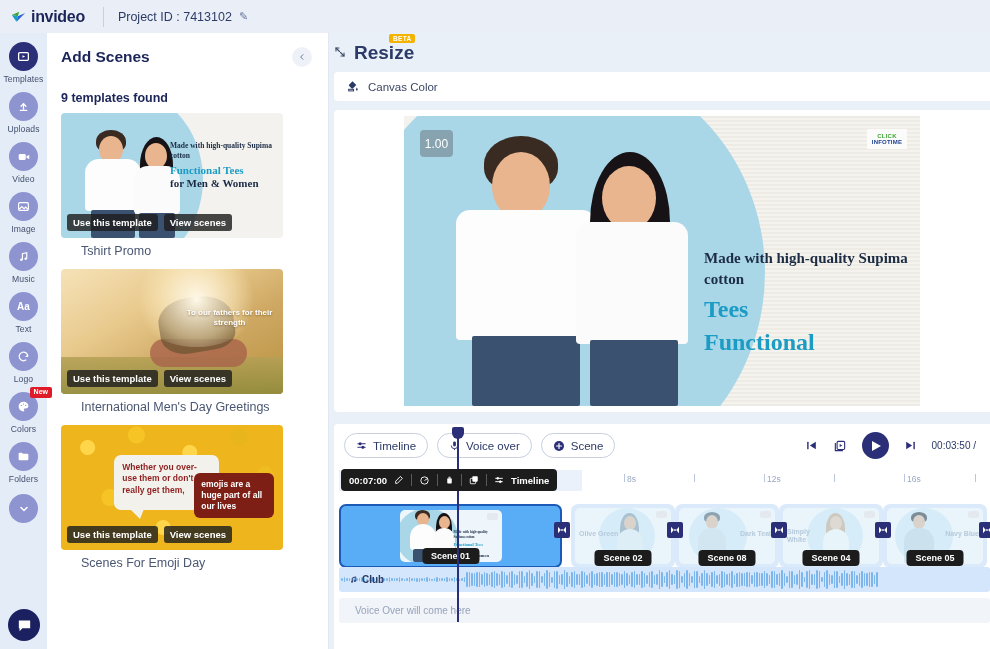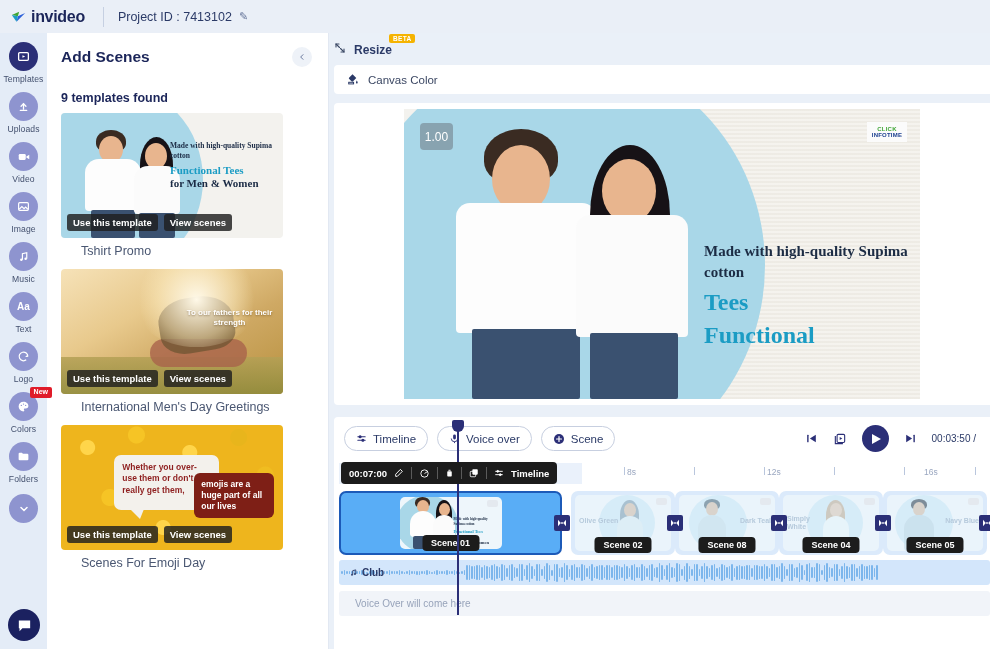--- a/index.html
+++ b/index.html
@@ -106,21 +106,21 @@
   .art3 .bub1 { position:absolute; left:24%; top:24%; width:47%; height:44%; background:#f3f1ec; border-radius:7px; padding:7px 8px;}
   .art3 .bub1 span { font-size:8.5px; font-weight:bold; color:#8e1f1f; line-height:1.35; display:block;}
   .art3 .bub1:after { content:""; position:absolute; left:16px; bottom:-9px; border-left:10px solid transparent; border-right:4px solid transparent; border-top:10px solid #f3f1ec;}
   .art3 .bub2 { position:absolute; left:60%; top:38%; width:36%; height:36%; background:#7e1f16; border-radius:6px; padding:6px 7px;}
   .art3 .bub2 span { font-size:8.5px; font-weight:bold; color:#ffffff; line-height:1.35; display:block;}
 
   
   .editor { position: absolute; left: 329px; top: 33px; width: 661px; height: 616px; background: #eaf0f8; }
   .resize-row { display: flex; align-items: center; padding: 9px 0 6px 5px; position: relative; }
   .resize-ico { font-size: 12px; color: #3c4a66; margin-right: 8px; }
-  .resize-lbl { font-size: 12px; font-weight: bold; color: #2b3a67; }
+  .resize-lbl { font-size: 19px; font-weight: bold; color: #2b3a67; }
   .beta-badge {
     position: absolute; left: 60px; top: 1px; background: #f5b301; color: #ffffff;
     font-size: 6.5px; font-weight: bold; padding: 1px 4px; border-radius: 2px; letter-spacing: .3px;
   }
   .canvascolor-bar {
     margin: 2px 0 0 5px; width: 656px; height: 29px; background: #fff; border-radius: 4px 0 0 4px;
     display: flex; align-items: center; padding-left: 12px; cursor: pointer;
   }
   .bucket-ico { font-size: 12px; margin-right: 9px; color: #2b3a67; }
   .canvascolor-lbl { font-size: 11.5px; color: #3b4763; }
@@ -181,21 +181,21 @@
     display: flex; align-items: center; padding: 0 8px; gap: 7px; z-index: 12;
   }
   .ct-time { font-size: 9.5px; color: #fff; font-weight: bold; }
   .ct-ico { color: #fff; font-size: 10px; cursor: pointer; display:flex; align-items:center;}
   .ct-sep { width: 1px; height: 12px; background: #5a5a5a; }
   .ct-txt { font-size: 9.5px; color: #fff; font-weight: bold; }
 
   
   .scenes-row { position: relative; margin-left: 5px; height: 64px; }
   .clip {
-    position: absolute; top: 0; height: 64px; border-radius: 7px; overflow: hidden;
+    position: absolute; top: 6px; height: 64px; border-radius: 7px; overflow: hidden;
     background: #dbeafb; cursor: pointer;
   }
   .clip.selected { background: #59adf6; border: 2px solid #1c5ab8; }
   .clip-thumb { position: absolute; top: 4px; bottom: 4px; left: 50%; transform: translateX(-50%); width: 102px; border-radius: 5px; overflow: hidden; background:#eaf4fb;}
   .clip-lbl {
     position: absolute; left: 50%; transform: translateX(-50%); bottom: 2px;
     background: #1c1c1c; color: #fff; font-size: 9px; font-weight: bold; padding: 3px 9px; border-radius: 4px; white-space: nowrap;
   }
   .transition {
     position: absolute; top: 24px; width: 16px; height: 16px; background: #2b2f77; border-radius: 2px;
@@ -536,21 +536,21 @@
         <span class="tick" style="left:74px;"></span>
         <span class="tick-lbl" style="left:144px;">4s</span>
         <span class="tick" style="left:144px;"></span>
         <span class="tick" style="left:215px;"></span>
         <span class="tick-lbl" style="left:285px;">8s</span>
         <span class="tick" style="left:285px;"></span>
         <span class="tick" style="left:355px;"></span>
         <span class="tick-lbl" style="left:425px;">12s</span>
         <span class="tick" style="left:425px;"></span>
         <span class="tick" style="left:495px;"></span>
-        <span class="tick-lbl" style="left:582px;">16s</span>
+        <span class="tick-lbl" style="left:565px;">16s</span>
         <span class="tick" style="left:565px;"></span>
         <span class="tick" style="left:636px;"></span>
       </div>
 
       <div class="clip-toolbar">
         <span class="ct-time">00:07:00</span>
         <span class="ct-ico">
           <svg width="10" height="10" viewBox="0 0 24 24" fill="none" stroke="#fff" stroke-width="2.3" stroke-linecap="round">
               <path d="M16 4l4 4L8 20H4v-4z"></path>
             </svg>

